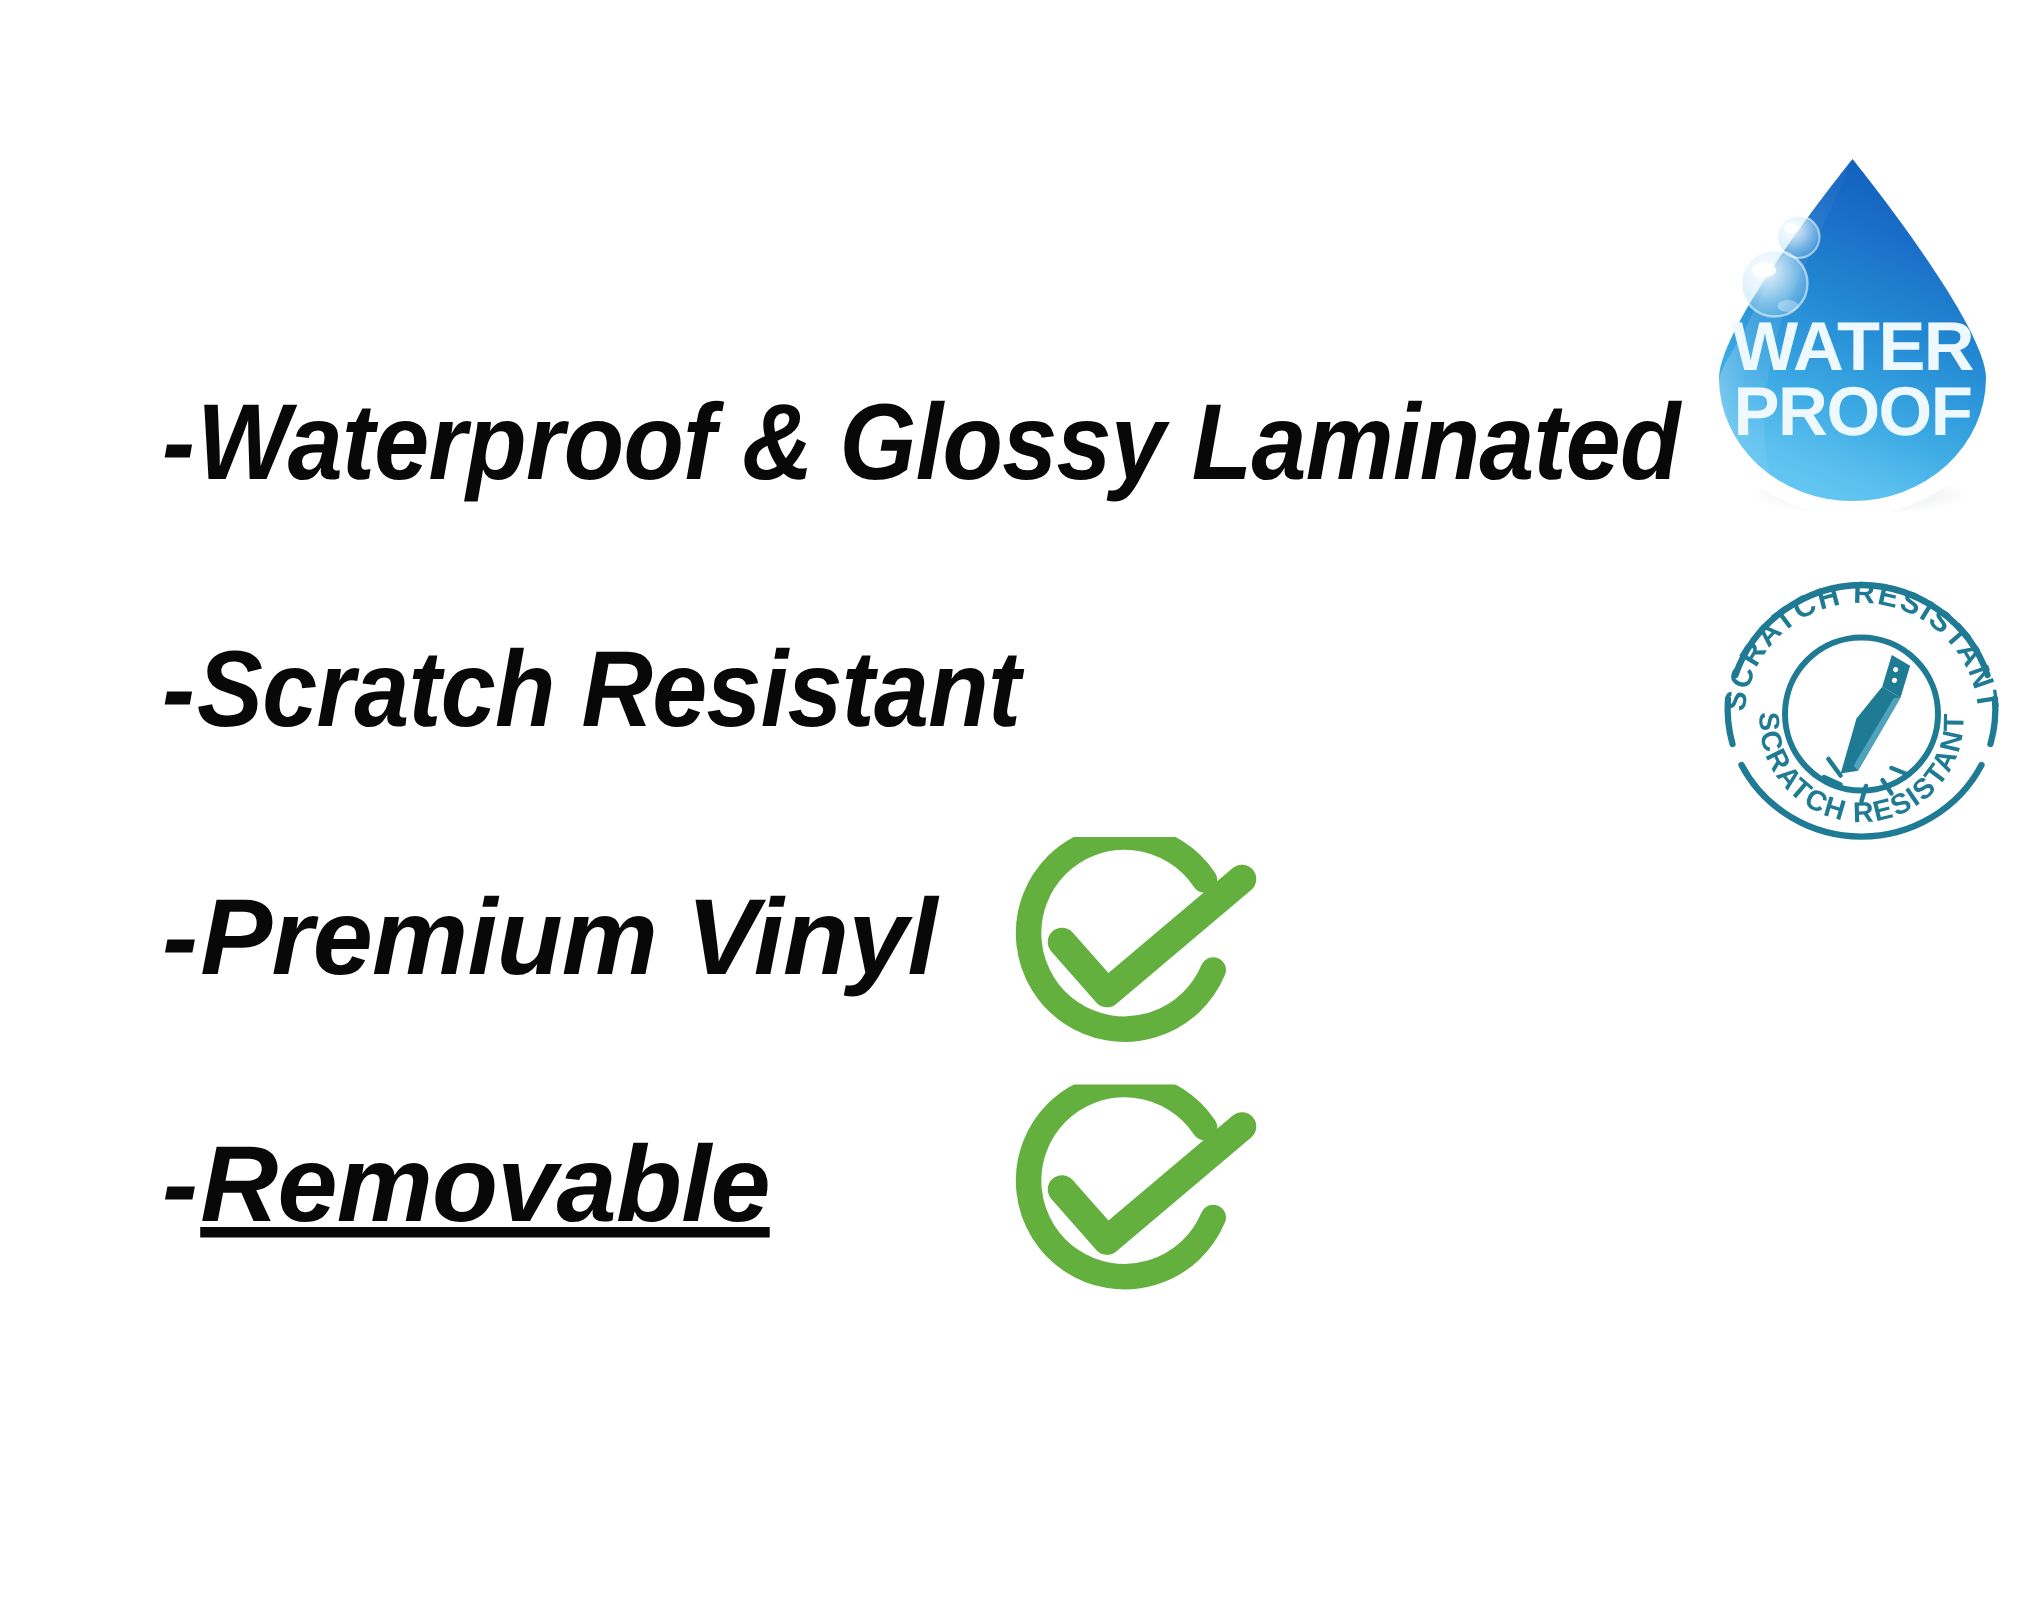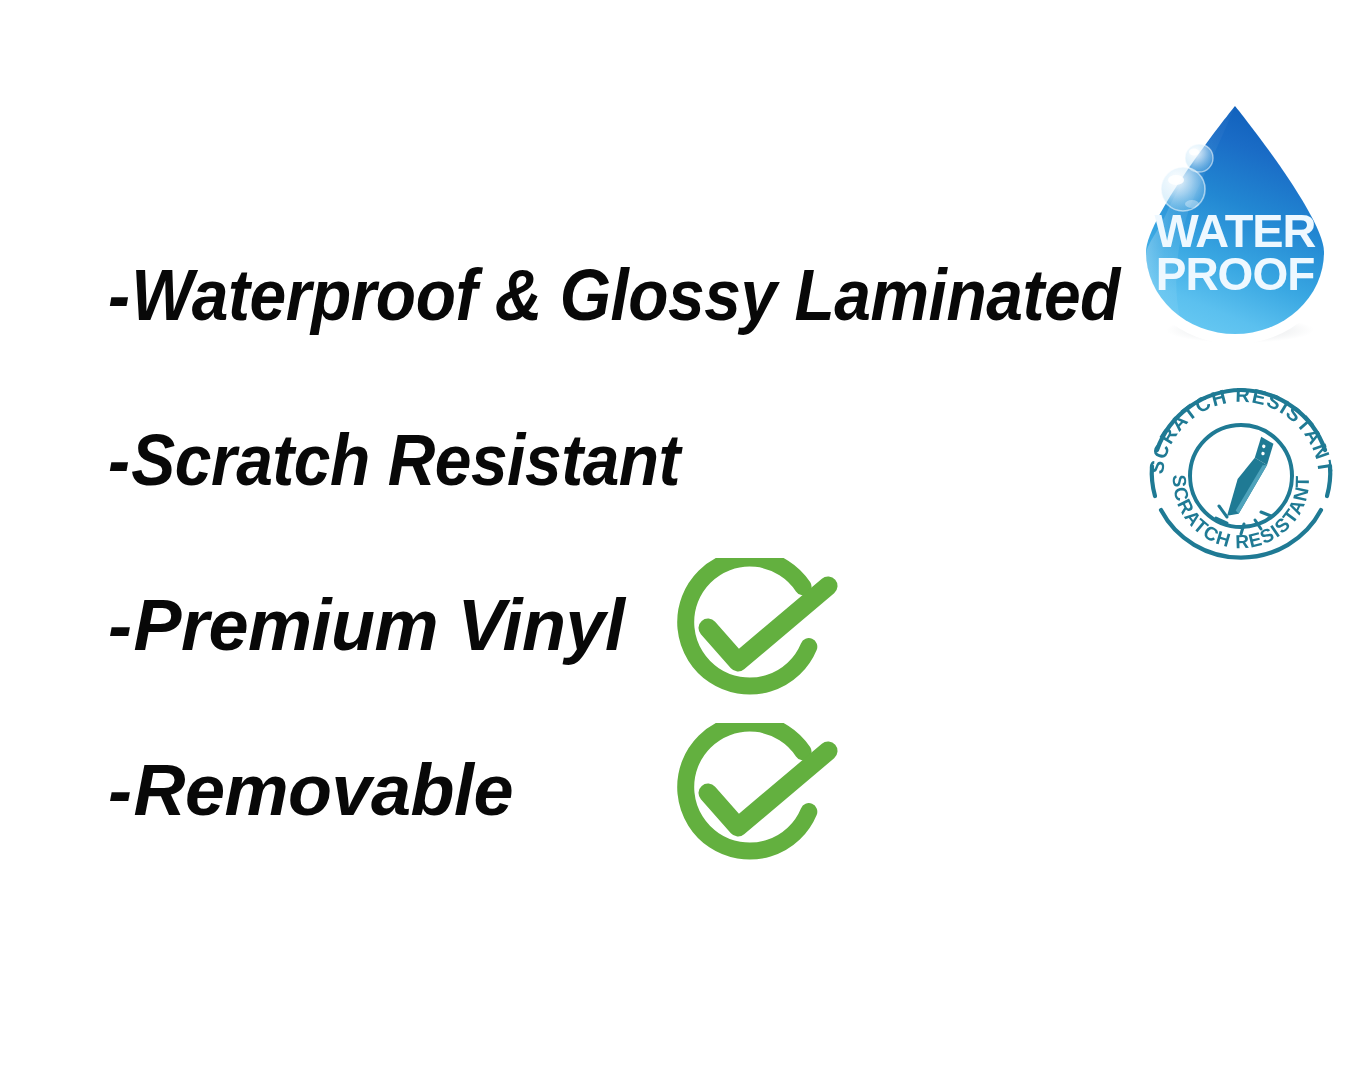--- a/index.html
+++ b/index.html
@@ -51,21 +51,21 @@
   }
   .feature-line.wide {
     font-size: 72px;
     line-height: 72px;
     transform: scaleX(1.0);
     transform-origin: left center;
   }
   #line-0 { top: 259px; }
   #line-1 { top: 424px; }
   #line-2 { top: 589px; text-align: right; }
-  #line-3 { top: 754px; }
+  #line-3 { top: 754px; text-decoration: underline; }
 
   
   .droplet-badge {
     position: absolute;
     left: 1102px;
     top: 92px;
     width: 216px;
     height: 252px;
   }
   .droplet-badge svg { display: block; }

